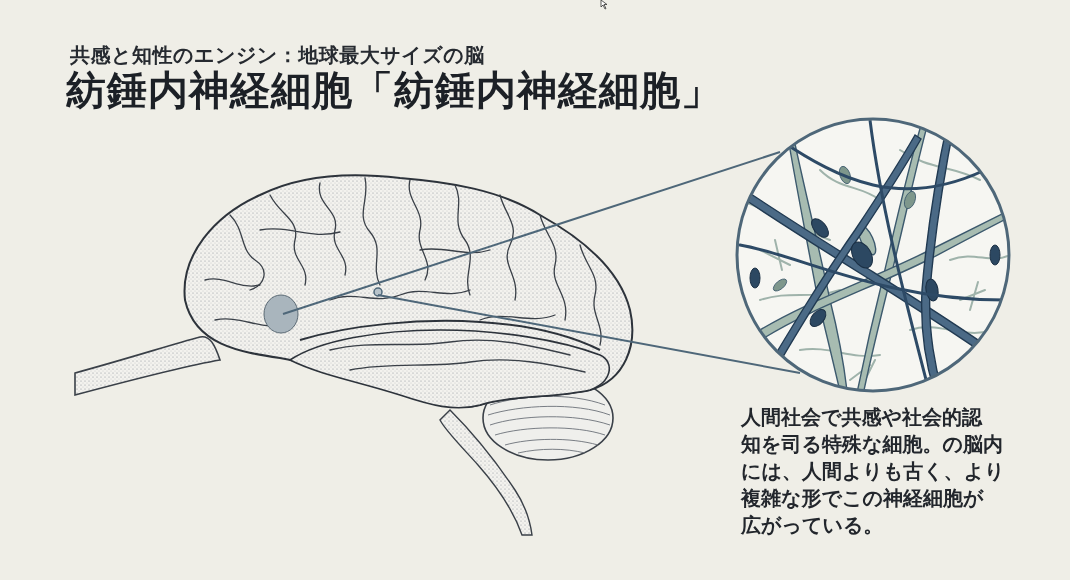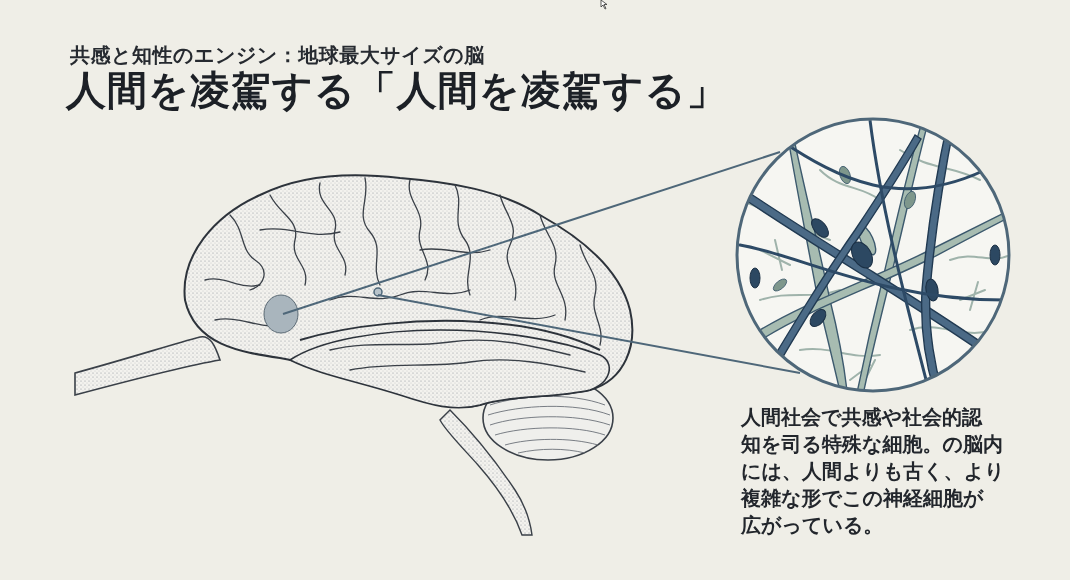--- a/index.html
+++ b/index.html
@@ -164,18 +164,18 @@
     </g>
     <circle cx="873" cy="255" r="136" fill="none" stroke="#4e6779" stroke-width="3"></circle>
   </g>
 </svg>
 
 <svg class="cursor" width="12" height="10" viewBox="0 0 12 10">
   <path d="M1 0 L1 7 L3 5 L5 9 L6 8.5 L4 4.5 L7 4.5 Z" fill="#fff" stroke="#333" stroke-width="0.8"></path>
 </svg>
 
 <div class="subtitle">共感と知性のエンジン：地球最大サイズの脳</div>
-<div class="title">人間を凌駕する「人間を凌駕する」</div>
+<div class="title">紡錘内神経細胞「紡錘内神経細胞」</div>
 <div class="caption">人間社会で共感や社会的認
 知を司る特殊な細胞。の脳内
 には、人間よりも古く、より
 複雑な形でこの神経細胞が
 広がっている。</div>
 
 </body></html>

